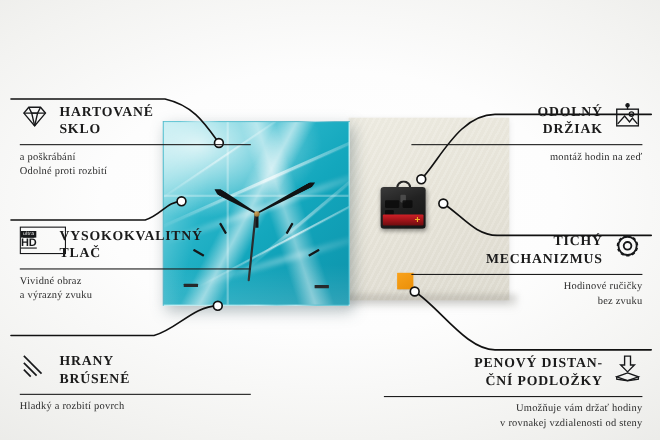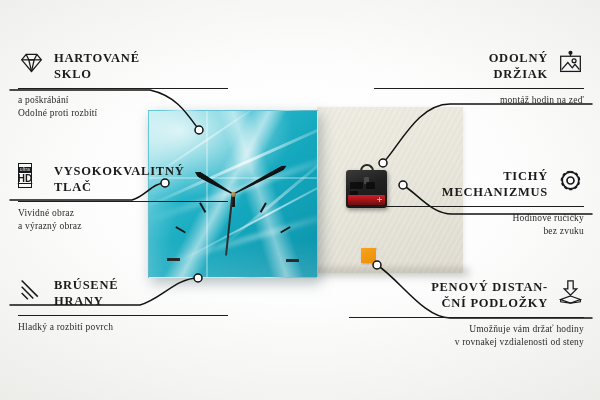--- a/index.html
+++ b/index.html
@@ -184,21 +184,21 @@
     content: "";
     position: absolute; right: -5px; top: 2px;
     width: 5px; height: 15px;
     background: rgba(225,225,218,.85);
   }
 
   
   #connectors { position: absolute; inset: 0; pointer-events: none; }
 
   
-  .feature { position: absolute; width: 210px; }
+  .feature { position: absolute; width: 210px; margin-top: 43px; }
   .feature.left  { text-align: left;  left: 18px; }
   .feature.right { text-align: right; right: 16px; left: auto; }
 
   .f-head {
     display: flex;
     align-items: flex-start;
     gap: 9px;
   }
   .feature.right .f-head { flex-direction: row-reverse; }
 
@@ -235,24 +235,24 @@
 
   
   #feat-glass   { top: 50px; }
   #feat-print   { top: 163px; }
   #feat-edges   { top: 277px; }
   #feat-holder  { top: 50px; }
   #feat-mech    { top: 168px; }
   #feat-foam    { top: 279px; width: 235px; }
 
   .hd-badge {
-    width: 14px; height: 25px;
+    width: 42px; height: 25px;
     border: 1.6px solid #17181a;
     display: flex; flex-direction: column;
-    align-items: center; justify-content: center;
+    align-items: flex-start; justify-content: center;
     line-height: 1;
     text-decoration: underline;
   }
   .hd-ultra {
     font-size: 4.5px; letter-spacing: .3px;
     background: #17181a; color: #fff;
     padding: .5px 2px; margin-bottom: 1px;
     font-family: "Liberation Sans", sans-serif;
   }
   .hd-text {
@@ -381,37 +381,37 @@
           <span class="hd-text">HD</span>
         </span>
       </span>
       <div>
         <div class="f-title">VYSOKOKVALITNÝ</div>
         <div class="f-title">TLAČ</div>
       </div>
     </div>
     <div class="f-rule"></div>
     <div class="f-desc">Vividné obraz</div>
-    <div class="f-desc">a výrazný obraz</div>
+    <div class="f-desc">a výrazný zvuku</div>
   </div>
 
   <div class="feature left" id="feat-edges">
     <div class="f-head">
       <span class="f-icon">
         <svg viewBox="0 0 30 28">
             <g stroke="currentColor" stroke-width="1.7" fill="none">
           <path d="M4,4 L22,22"></path>
               <path d="M4,11 L17,24"></path>
               <path d="M4,18 L11,25"></path>
         </g>
           </svg>
       </span>
       <div>
+        <div class="f-title">HRANY</div>
         <div class="f-title">BRÚSENÉ</div>
-        <div class="f-title">HRANY</div>
       </div>
     </div>
     <div class="f-rule"></div>
     <div class="f-desc">Hladký a rozbití povrch</div>
   </div>
 
   <div class="feature right" id="feat-holder">
     <div class="f-head">
       <span class="f-icon">
         <svg viewBox="0 0 30 28">

